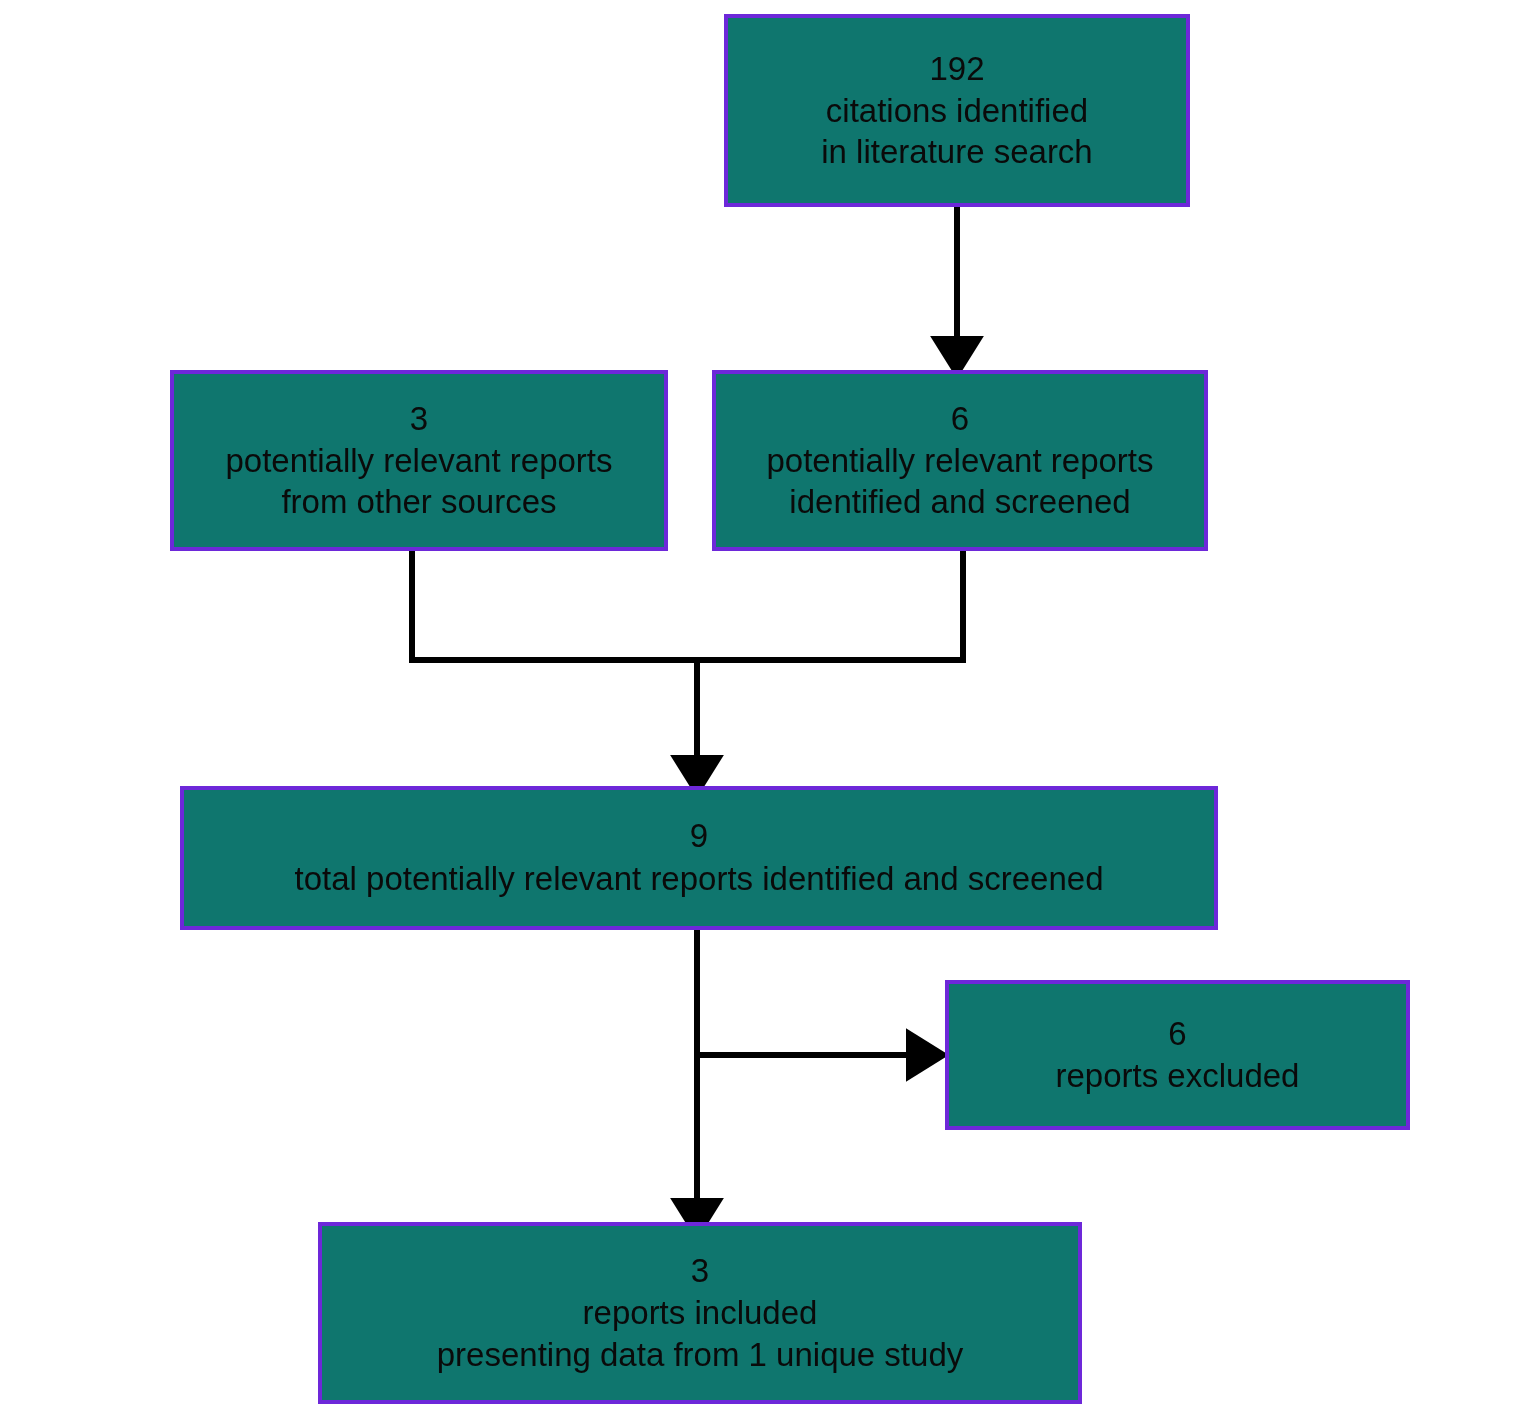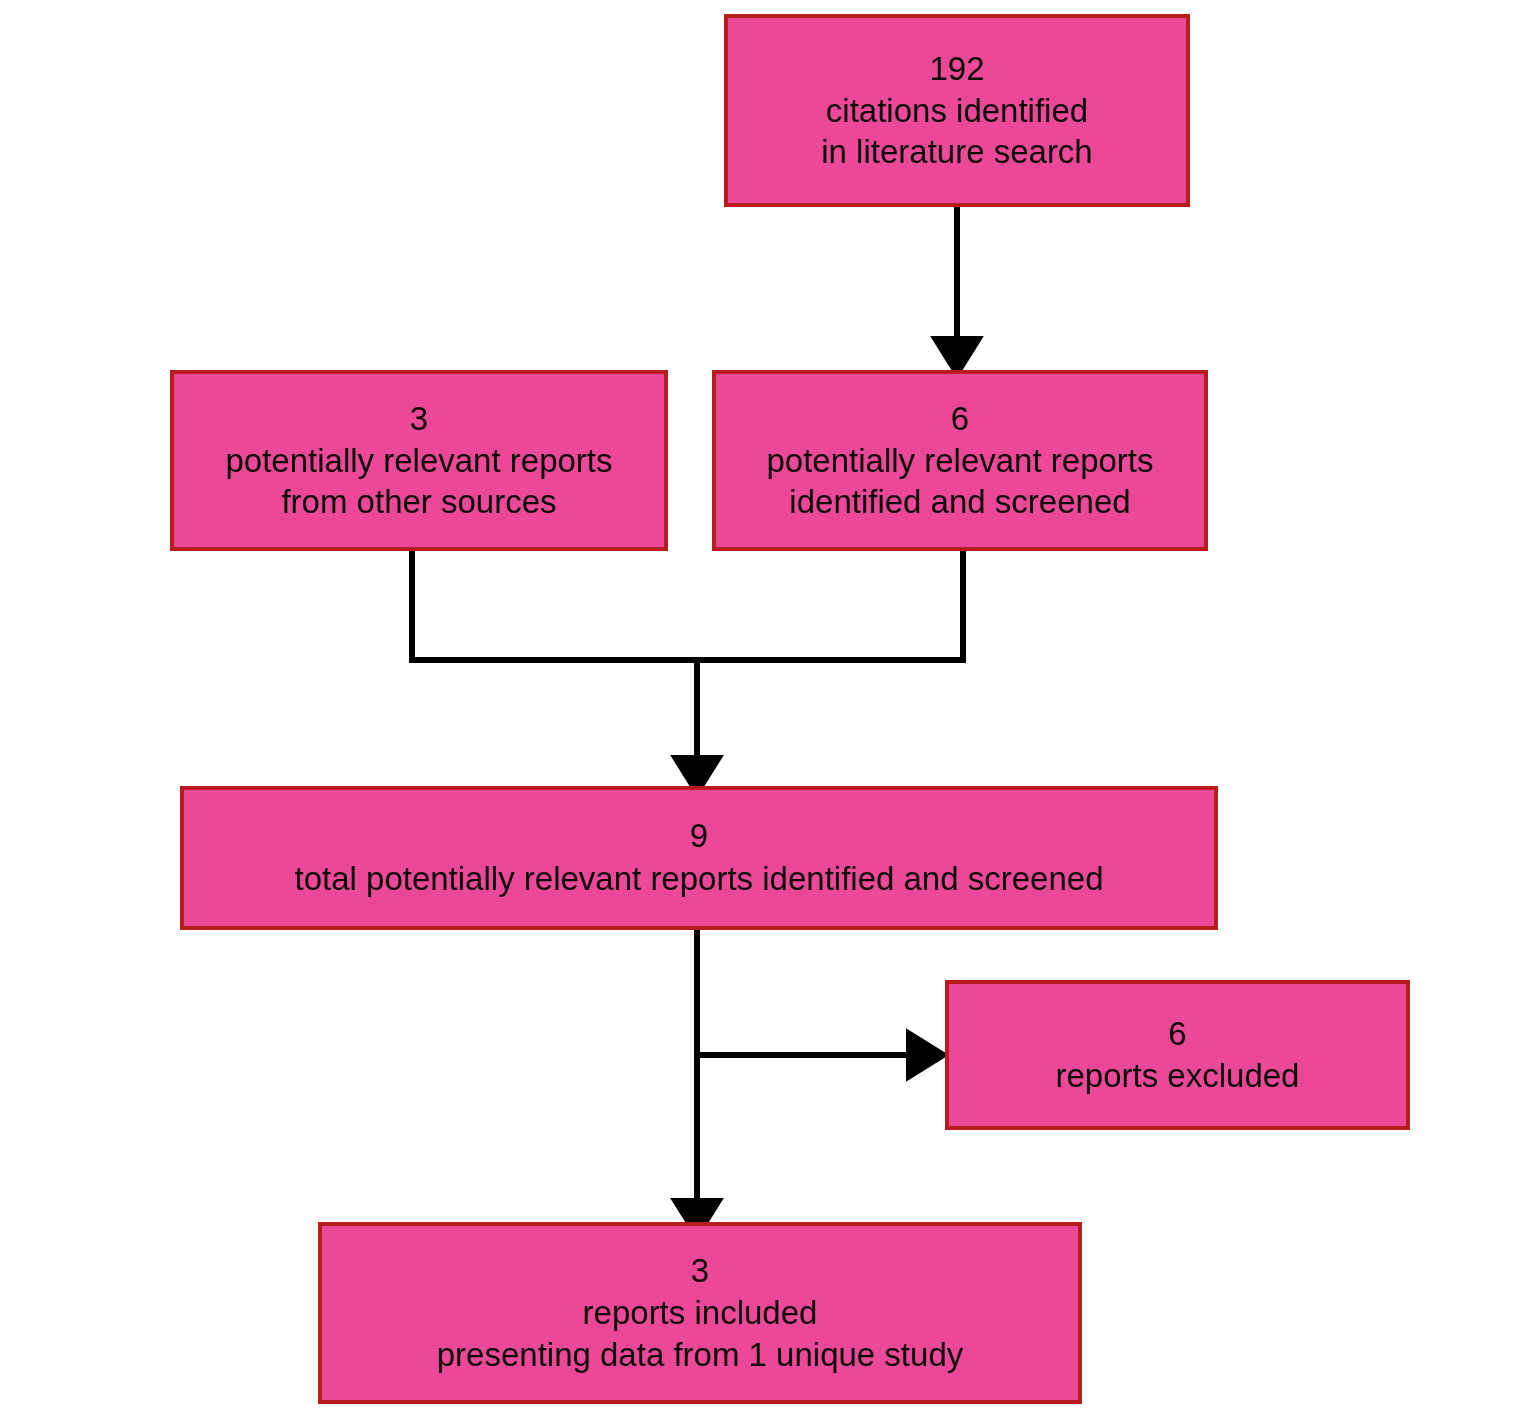--- a/index.html
+++ b/index.html
@@ -22,22 +22,22 @@
     position: absolute;
     left: 0;
     top: 0;
     width: 1530px;
     height: 1424px;
     pointer-events: none;
   }
   .node {
     position: absolute;
     box-sizing: border-box;
-    background: #ec4899;
-    border: 4px solid #b91c1c;
+    background: #0f766e;
+    border: 4px solid #6d28d9;
     display: flex;
     align-items: center;
     justify-content: center;
     text-align: center;
   }
   .node-text {
     font-size: 33px;
     line-height: 1.27;
     color: #0a0a0a;
     font-family: "Liberation Sans", sans-serif;

